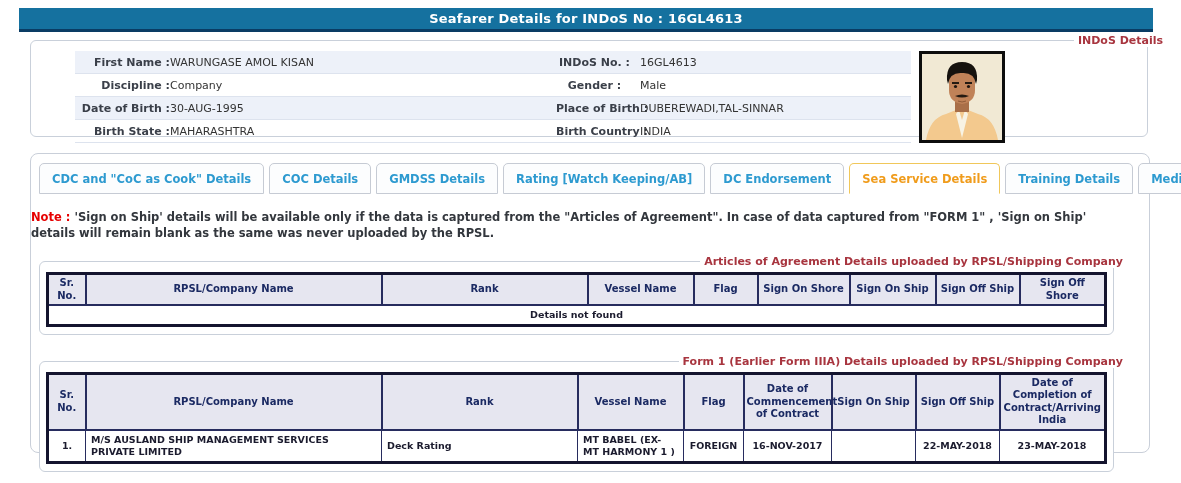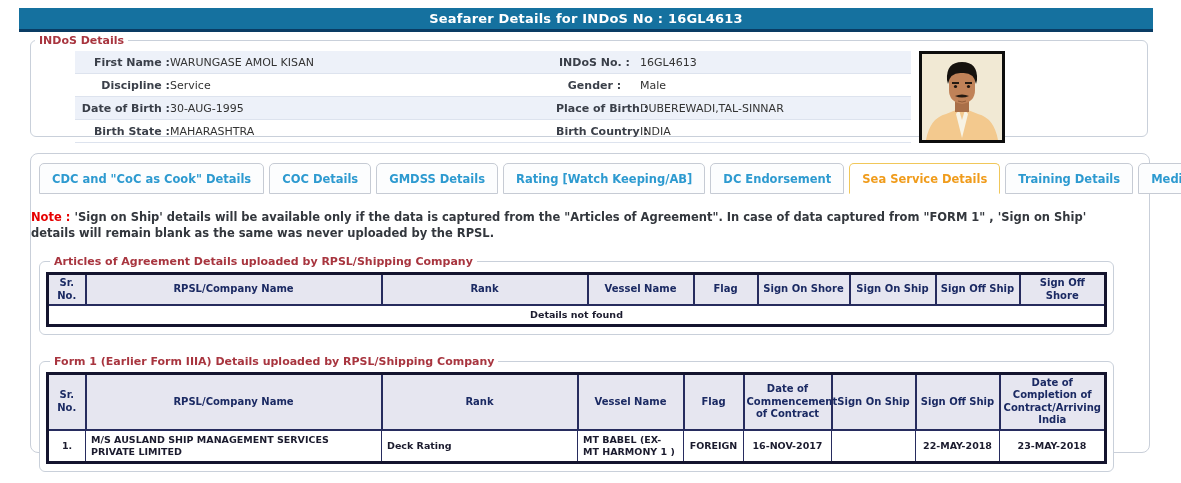--- a/index.html
+++ b/index.html
@@ -16,21 +16,21 @@
     background:#15719f; border-bottom:3px solid #0a3c64;
     color:#ffffff; font-weight:bold; font-size:13px;
     text-align:center; line-height:21px; letter-spacing:0.2px;
   }
 
   
   fieldset.panel {
     border:1px solid #c9d0da; border-radius:6px; background:#fff;
   }
   fieldset.panel > legend {
-    font-size:11px; font-weight:bold; color:#a8353f; padding:0 4px; margin-left:4px;
+    font-size:11px; font-weight:bold; color:#a8353f; padding:0 4px; margin-left:20px;text-align:right;
   }
   .indos-fieldset {
     margin:2px 33px 0 30px; width:1118px; height:103px; position:relative;
   }
   .indos-rows { margin:4px 0 0 44px; width:836px; }
   .indos-row { display:flex; height:23px; align-items:center; border-bottom:1px solid #dde3ee; }
   .indos-row.odd { background:#edf1f9; }
   .fld-label { width:95px; text-align:right; font-weight:bold; font-size:11px; color:#3a3f49; padding-right:0; white-space:nowrap; }
   .fld-value { width:386px; font-size:11px; color:#333; white-space:nowrap; overflow:hidden; }
   .fld-label2 { width:84px; text-align:center; font-weight:bold; font-size:11px; color:#3a3f49; padding-right:7px; white-space:nowrap; }
@@ -88,21 +88,21 @@
   <legend>INDoS Details</legend>
   <div class="indos-rows">
     <div class="indos-row odd">
       <span class="fld-label">First Name :</span>
       <span class="fld-value">WARUNGASE AMOL KISAN</span>
       <span class="fld-label2">INDoS No. :</span>
       <span class="fld-value2">16GL4613</span>
     </div>
     <div class="indos-row">
       <span class="fld-label">Discipline :</span>
-      <span class="fld-value">Service</span>
+      <span class="fld-value">Company</span>
       <span class="fld-label2">Gender :</span>
       <span class="fld-value2">Male</span>
     </div>
     <div class="indos-row odd">
       <span class="fld-label">Date of Birth :</span>
       <span class="fld-value">30-AUG-1995</span>
       <span class="fld-label2">Place of Birth :</span>
       <span class="fld-value2">DUBEREWADI,TAL-SINNAR</span>
     </div>
     <div class="indos-row">

